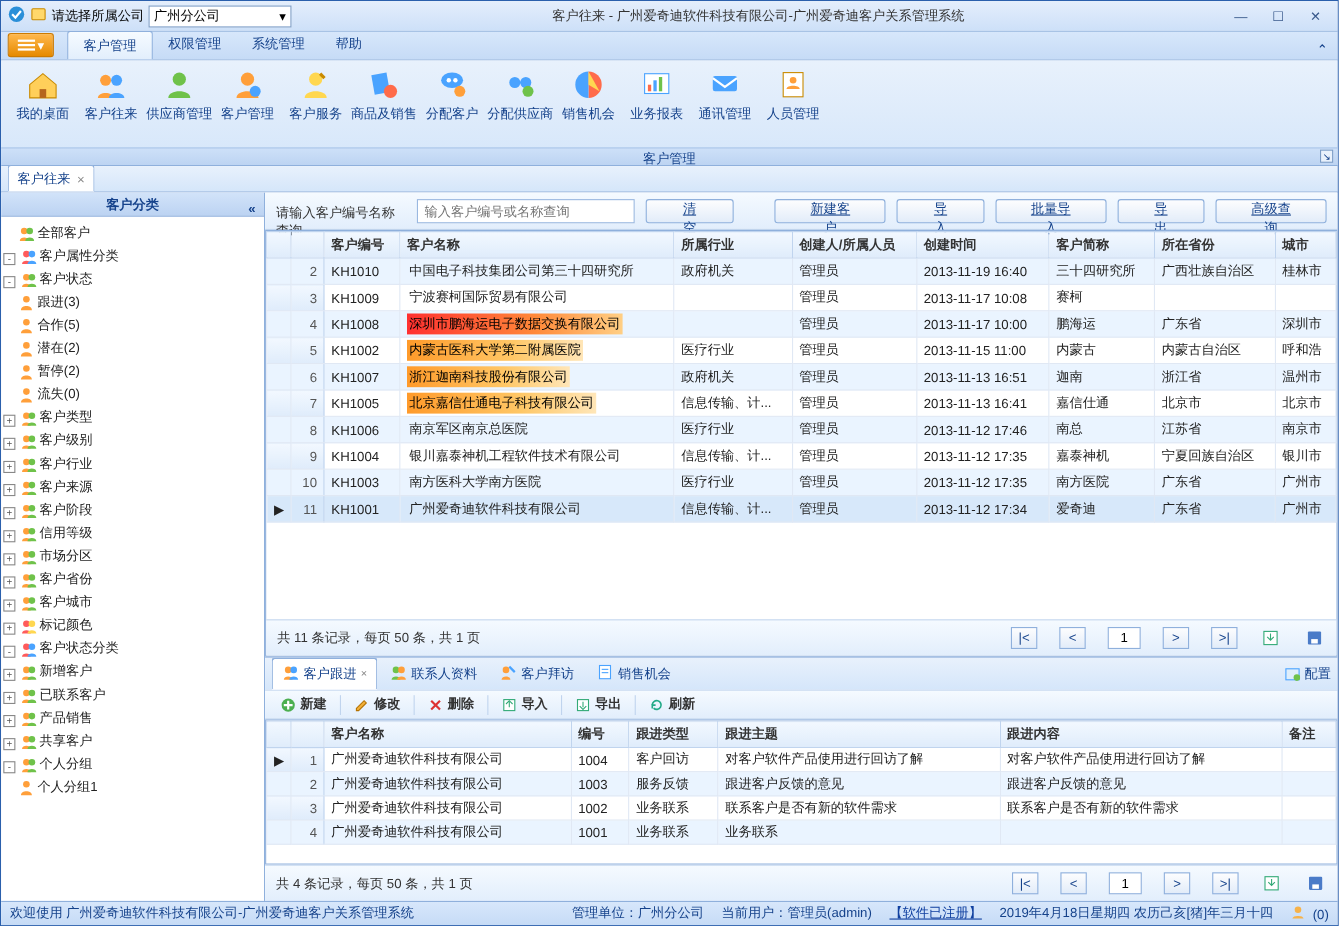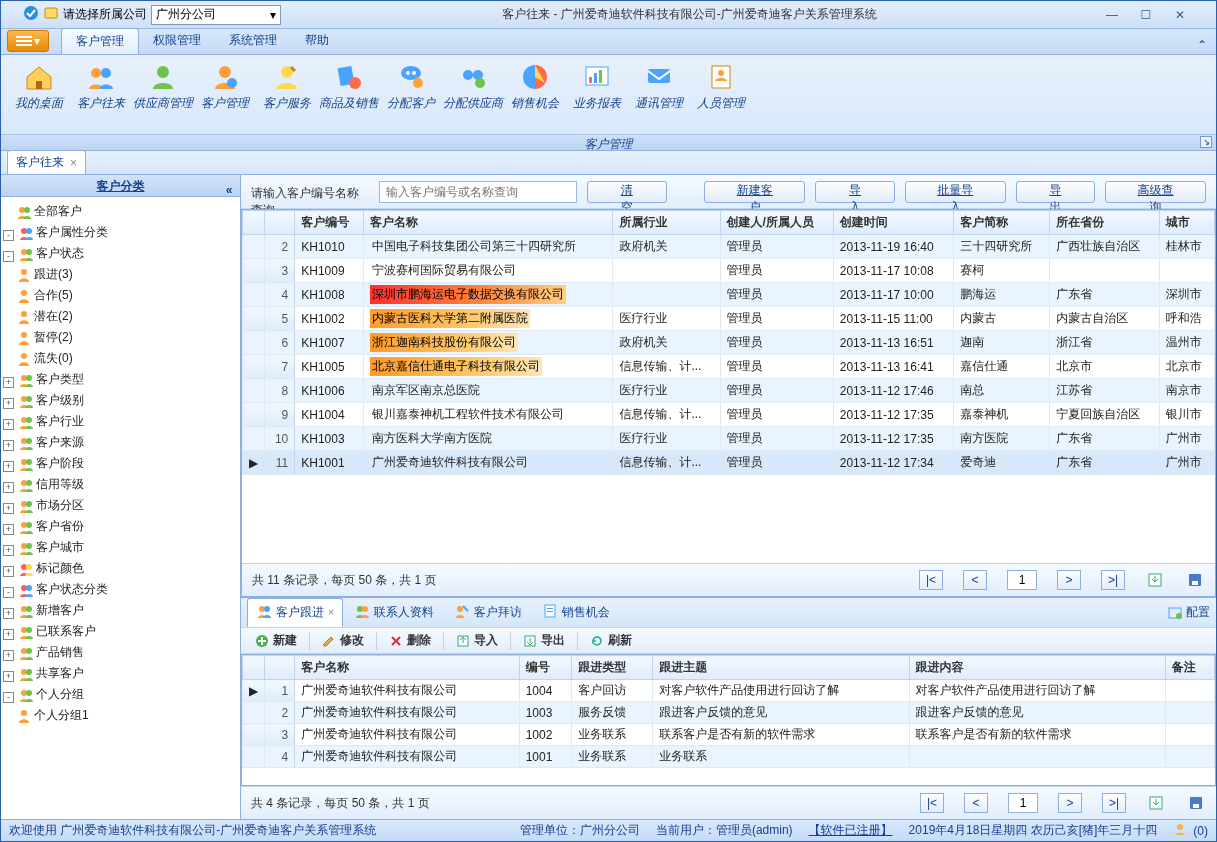--- a/index.html
+++ b/index.html
@@ -1,49 +1,49 @@
 <!DOCTYPE html>
 <html><head>
 <meta charset="utf-8">
 <style>
 * { box-sizing: border-box; margin: 0; padding: 0; font-family: "Microsoft YaHei", SimSun, sans-serif; font-size: 12px; }
 body { background: #fff; width: 1217px; height: 842px; overflow: hidden; border: 1px solid #2a5fac; display: flex; flex-direction: column; }
 
 
-.titlebar { height: 28px; background: linear-gradient(#e4eefc,#cde0f8); display: flex; align-items: center; padding: 0 22px; gap: 6px; border-bottom: 1px solid #9ab8e0; }
+.titlebar { height: 28px; background: linear-gradient(#e4eefc,#cde0f8); display: flex; align-items: center; padding: 0 6px; gap: 6px; border-bottom: 1px solid #9ab8e0; }
 .titlebar .tb-left { display: flex; align-items: center; gap: 4px; }
 .titlebar .tb-combo { border: 1px solid #7a9cc6; background: #fff; height: 20px; min-width: 130px; padding: 0 4px; display: flex; align-items: center; }
 .titlebar .tb-title { flex: 1; text-align: center; color: #333; }
 .titlebar .tb-controls { display: flex; gap: 6px; }
 .tb-btn { width: 28px; height: 18px; display: flex; align-items: center; justify-content: center; color: #3a5a8c; cursor: pointer; }
 
 
 .ribbon-tabs { height: 26px; background: linear-gradient(#d7e7fb,#c6dbf6); display: flex; align-items: flex-end; padding-left: 6px; gap: 2px; border-bottom: 1px solid #8fb0dc; }
 .app-btn { width: 42px; height: 22px; background: linear-gradient(#ffb84d,#e68a00); border: 1px solid #cc7a00; border-radius: 3px; display: flex; align-items: center; justify-content: center; margin-right: 10px; margin-bottom: 2px; }
 .app-btn svg { width: 16px; height: 12px; }
 .rtab { padding: 4px 14px; color: #15428b; cursor: pointer; }
 .rtab.active { background: linear-gradient(#f6fbff,#e2eefc); border: 1px solid #8fb0dc; border-bottom: none; border-radius: 3px 3px 0 0; }
 
-.ribbon-body { height: 96px; background: linear-gradient(#e8f1fc,#d5e6fa); border-bottom: 1px solid #8fb0dc; display: flex; flex-direction: column; font-style: italic; }
+.ribbon-body { height: 96px; background: linear-gradient(#e8f1fc,#d5e6fa); border-bottom: 1px solid #8fb0dc; display: flex; flex-direction: column; }
 .ribbon-items { flex: 1; display: flex; align-items: flex-start; padding: 4px 10px; gap: 6px; }
 .ribbon-item { width: 56px; display: flex; flex-direction: column; align-items: center; gap: 2px; cursor: pointer; padding: 2px; }
 .ribbon-item .ico { width: 32px; height: 32px; display: flex; align-items: center; justify-content: center; }
 .ribbon-item .lbl { color: #15428b; text-align: center; white-space: nowrap; }
 .ribbon-group-label { height: 16px; text-align: center; color: #15428b; font-size: 11px; background: linear-gradient(#cde0f8,#bdd4f2); border-top: 1px solid #a5c2e8; padding-top: 1px; position: relative; }
 .ribbon-group-label .expand { position: absolute; right: 4px; top: 1px; width: 12px; height: 12px; border: 1px solid #7a9cc6; background: #e8f1fc; font-size: 9px; line-height: 10px; }
 
 
 .doc-tabs { height: 24px; background: linear-gradient(#e8f1fc,#d5e6fa); border-bottom: 1px solid #8fb0dc; display: flex; align-items: flex-end; padding-left: 6px; }
 .doc-tab { padding: 3px 8px; background: #fff; border: 1px solid #8fb0dc; border-bottom: none; border-radius: 3px 3px 0 0; display: flex; align-items: center; gap: 6px; color: #15428b; }
 .doc-tab .x { color: #888; cursor: pointer; }
 
 
 .main { flex: 1; display: flex; overflow: hidden; }
 .sidebar { width: 240px; background: #eaf2fd; border-right: 1px solid #8fb0dc; display: flex; flex-direction: column; }
-.sidebar-header { height: 22px; background: linear-gradient(#d2e3f9,#bcd3f2); border-bottom: 1px solid #8fb0dc; text-align: center; color: #15428b; line-height: 22px; font-weight: bold; position: relative; text-decoration: underline; }
+.sidebar-header { height: 22px; background: linear-gradient(#d2e3f9,#bcd3f2); border-bottom: 1px solid #8fb0dc; text-align: center; color: #15428b; line-height: 22px; font-weight: bold; position: relative; }
 .sidebar-header .collapse { position: absolute; right: 4px; top: 4px; width: 14px; height: 14px; color: #15428b; cursor: pointer; }
 .tree { flex: 1; overflow: auto; background: #fff; padding: 4px 2px; }
 .tree ul { list-style: none; }
 .tree li { padding: 1px 0; }
 .tree .node { display: flex; align-items: flex-end; gap: 2px; cursor: pointer; padding: 1px 0; white-space: nowrap; }
 .tree .toggle { width: 11px; height: 11px; border: 1px solid #888; font-size: 9px; line-height: 9px; text-align: center; margin-right: 2px; color: #555; background: #fff; }
 .tree .dotline { width: 11px; display: inline-block; }
 .tree .ico16 { width: 16px; height: 16px; display: inline-flex; align-items: center; justify-content: center; }
 .tree .lbl { color: #222; }
 .indent1 { padding-left: 14px; }

